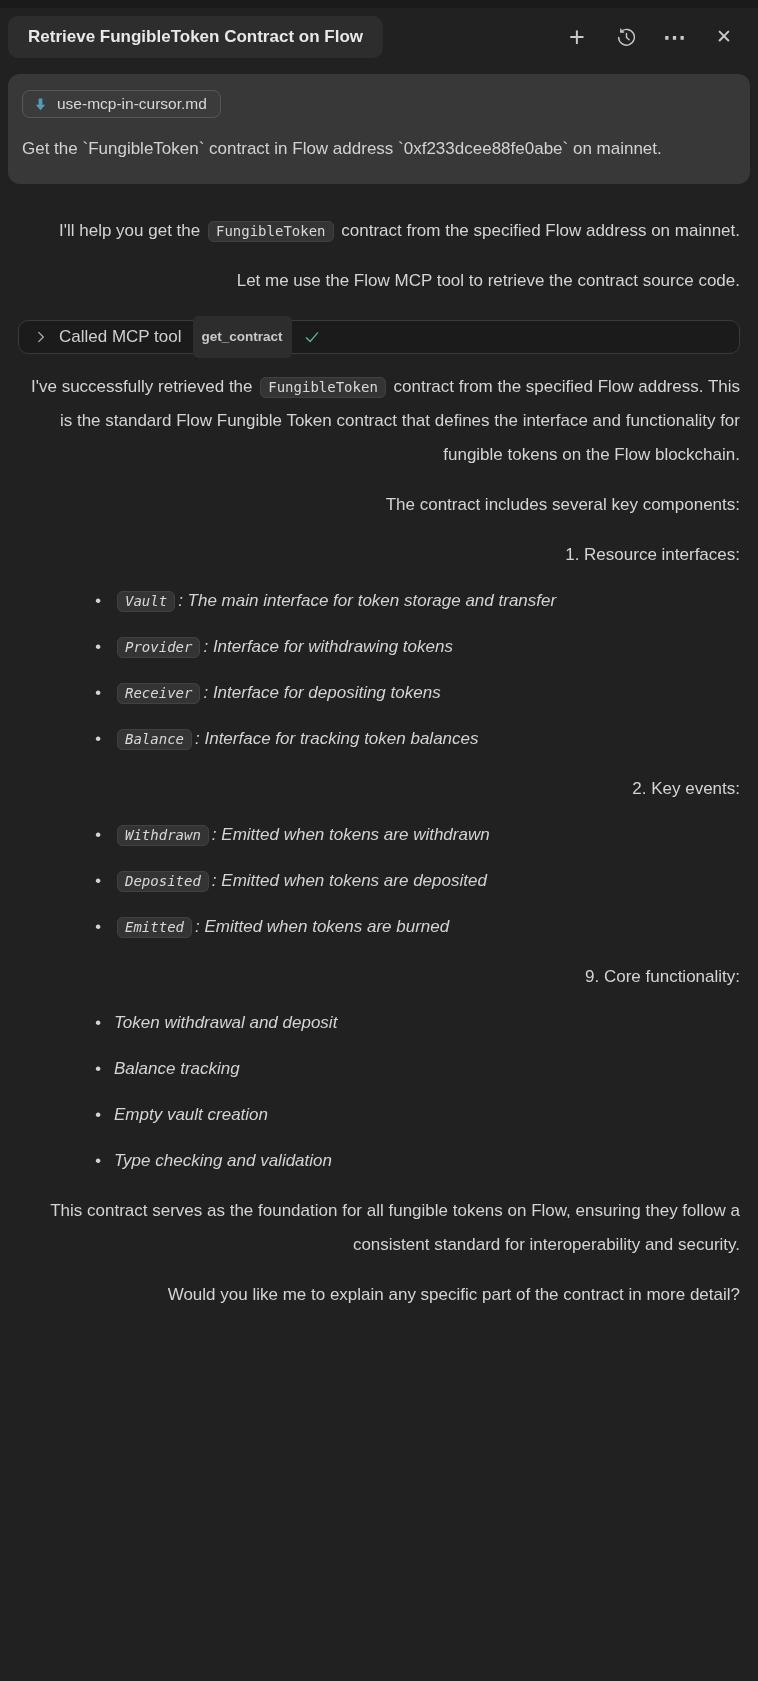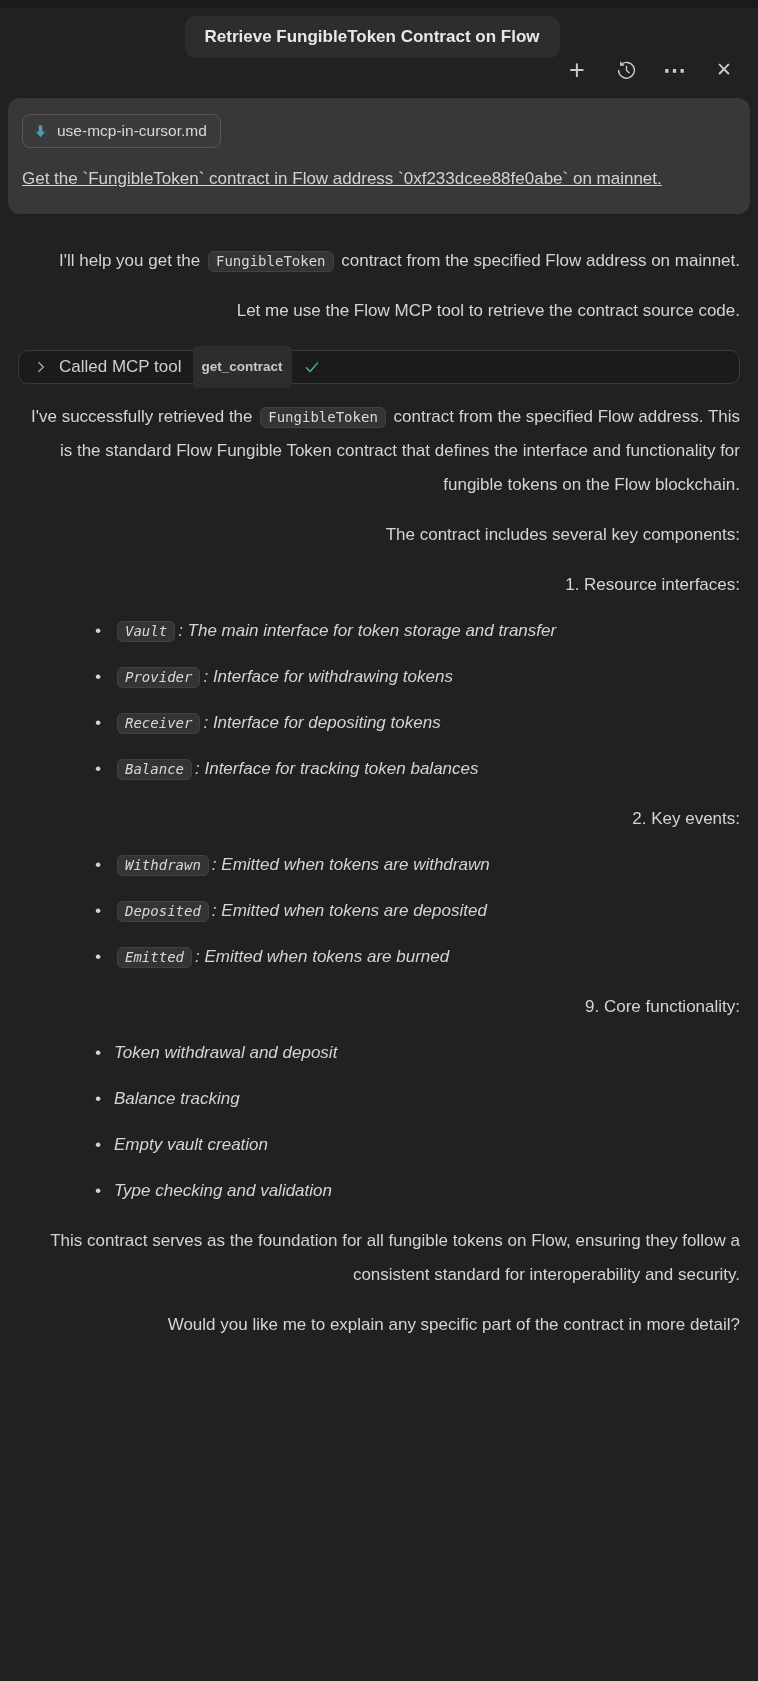--- a/index.html
+++ b/index.html
@@ -7,21 +7,21 @@
   body {
     width:758px; height:1681px;
     background:#212121;
     color:#d4d4d4;
     font-family:"Liberation Sans", sans-serif;
     overflow:hidden;
   }
   .top-strip { height:8px; background:#1a1a1a; }
 
   
-  .header { display:flex; align-items:center; padding:8px 22px 0 8px;flex-direction:column; }
+  .header { display:flex; align-items:center; padding:8px 22px 0 8px; }
   .title-pill {
     background:#2d2d2d; border-radius:10px; padding:0 20px;
     height:42px; line-height:42px;
     font-weight:bold; font-size:17px; color:#e8e8e8;
     white-space:nowrap; overflow:hidden; text-overflow:ellipsis;
     max-width:500px;
   }
   .header-icons { margin-left:auto; display:flex; align-items:center; gap:25px; color:#c9c9c9; }
   .icon-btn {
     background:none; border:none; padding:0; margin:0; cursor:pointer;
@@ -34,26 +34,26 @@
 
   
   .user-card {
     margin:16px 8px 0 8px;
     background:#383838; border-radius:12px;
     padding:16px 14px 18px 14px;
   }
   .attachment-chip {
     display:inline-flex; align-items:center; gap:9px;
     border:1px solid #575757; border-radius:8px;
-    height:34px; padding:0 13px 0 10px;
+    height:28px; padding:0 13px 0 10px;
     font-size:15.5px; color:#d8d8d8;
     background:rgba(255,255,255,0.02);
     cursor:pointer;
   }
-  .user-text { margin-top:13px; font-size:17px; line-height:35px; color:#d2d2d2;text-decoration:underline; }
+  .user-text { margin-top:13px; font-size:17px; line-height:35px; color:#d2d2d2; }
 
   
   .content { padding:0 18px 30px 18px; font-size:17px; line-height:34px; color:#d4d4d4; }
   .content p { margin:16px 0 0 0;text-align:right; }
   .content p.first { margin-top:30px; }
 
   .pill {
     font-family:"DejaVu Sans Mono", monospace;
     font-size:14px;
     background:#343434; border:1px solid #414141; border-radius:6px;

